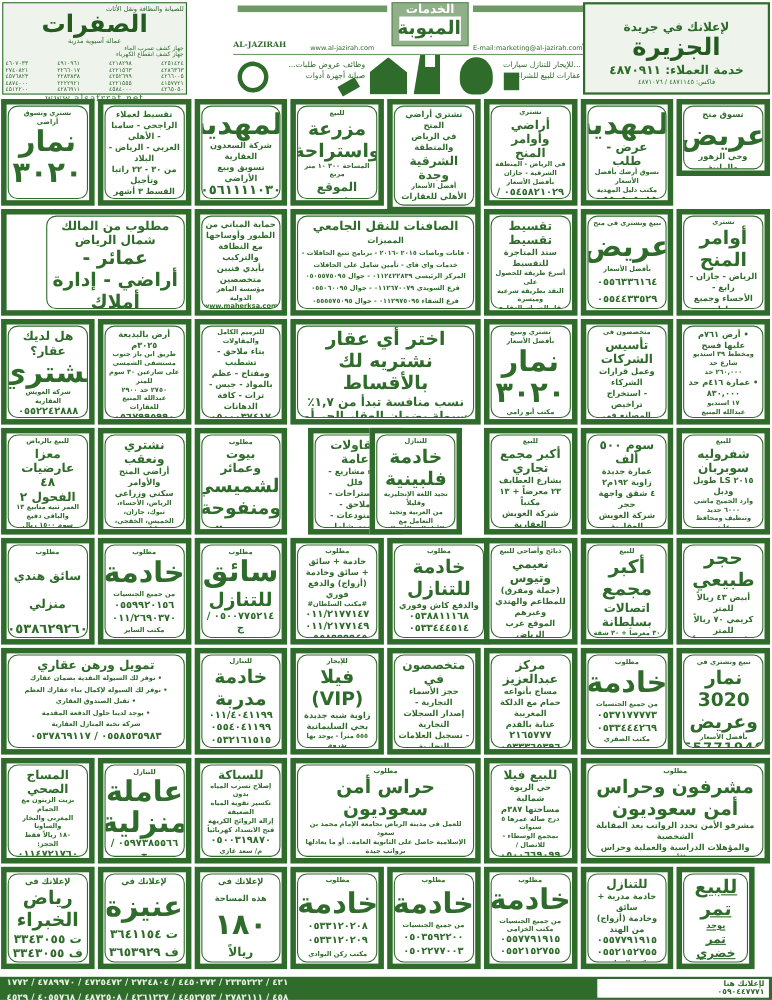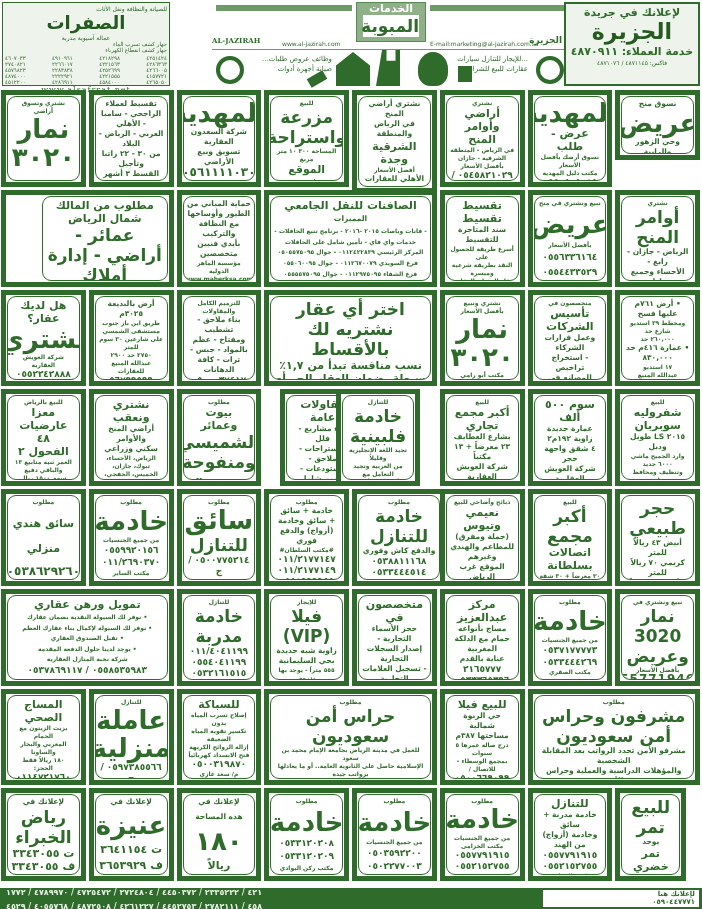--- a/index.html
+++ b/index.html
@@ -4,21 +4,21 @@
 <style>
   :root { --g:#2f6b2a; --gd:#255a20; --gl:#cfe0c8; --bg:#ffffff; }
   * { box-sizing:border-box; margin:0; padding:0; }
   html,body { width:702px; height:909px; background:#fff; overflow:hidden; }
   body { font-family:"DejaVu Sans", sans-serif; color:var(--g); position:relative; }
 
   
   .header { position:absolute; left:0; top:0; width:702px; height:88px; }
   .hdr-left { position:absolute; left:2px; top:2px; width:168px; height:84px; border:1px solid var(--g); background:#eef4ec; padding:2px; direction:rtl; }
   .hdr-left .tag { font-size:6px; text-align:right; }
-  .hdr-left .brand { font-size:18px; font-weight:bold; text-align:center; line-height:22px; color:var(--gd); }
+  .hdr-left .brand { font-size:22px; font-weight:bold; text-align:center; line-height:22px; color:var(--gd); }
   .hdr-left .sub { font-size:6px; text-align:center; }
   .hdr-left .bul { font-size:5.5px; }
   .hdr-left .nums { display:flex; justify-content:space-between; font-size:5.5px; line-height:6px; margin-top:2px; direction:ltr; }
   .hdr-left .nums div { display:flex; flex-direction:column; }
   .hdr-left .web { font-family:"DejaVu Serif", serif; font-size:8px; text-align:center; letter-spacing:1px; }
 
   .hdr-mid { position:absolute; left:176px; top:2px; width:356px; height:84px;margin-left:36px; }
   .hdr-mid .bar { position:absolute; top:3px; height:6px; background:#6e9a68; }
   .hdr-mid .bar.l { left:4px; width:136px; } .hdr-mid .bar.r { left:218px; width:134px; }
   .hdr-mid .box { position:absolute; left:144px; top:0; width:70px; height:40px; background:#8fb088; border:1px solid #5a8a54; color:#fff; text-align:center; font-weight:bold; direction:rtl; }
@@ -30,21 +30,21 @@
   .hdr-mid .aj2 { position:absolute; right:6px; top:33px; font-size:9px; font-weight:bold; }
   .hdr-mid .line { position:absolute; left:0; right:0; top:47px; border-top:1px solid #6e9a68; }
   .hdr-mid .svc1 { position:absolute; left:40px; top:52px; font-size:7px; direction:rtl; text-align:right; width:80px; line-height:10px; }
   .hdr-mid .svc2 { position:absolute; right:40px; top:52px; font-size:7px; direction:rtl; text-align:right; width:84px; line-height:10px; }
   .ic { position:absolute; background:var(--g); }
   .ic.circle { border-radius:50%; border:4px solid var(--g); background:#fff; }
   .ic.house { clip-path: polygon(50% 0,100% 40%,100% 100%,0 100%,0 40%); }
   .ic.tree { border-radius:50% 50% 40% 40%; }
   .ic.people { clip-path: polygon(20% 0,35% 0,35% 30%,65% 30%,65% 0,80% 0,80% 100%,0 100%); }
 
-  .hdr-right { position:absolute; right:2px; top:2px; width:136px; height:84px; border:2px solid var(--g); background:#eef4ec; direction:rtl; text-align:center; padding:2px; }
+  .hdr-right { position:absolute; right:2px; top:2px; width:170px; height:84px; border:2px solid var(--g); background:#eef4ec; direction:rtl; text-align:center; padding:14px; }
   .hdr-right .t1 { font-size:11px; font-weight:bold; line-height:13px; }
   .hdr-right .t2 { font-size:22px; font-weight:bold; line-height:26px; color:var(--gd); }
   .hdr-right .t3 { font-size:11px; font-weight:bold; line-height:14px; }
   .hdr-right .t4 { font-size:6px; line-height:8px; }
 
   
   .grid { position:absolute; left:0; top:90px; width:702px; }
   .ad { position:absolute; border:5px solid var(--g); background:#fff; padding:1px; }
   .ad .inner { width:100%; height:100%; border:1px solid var(--g); border-radius:9px; display:flex; flex-direction:column; align-items:center; justify-content:space-between; text-align:center; direction:rtl; padding:2px 3px; overflow:hidden; }
   .ad .small { font-size:6px; line-height:8px; font-weight:bold; }
@@ -654,21 +654,21 @@
     <div class="ad" style="left: 527.5px; top: 698.25px; width: 84.75px; height: 93px;">
       <div class="inner">
         <div class="mid">للتنازل</div>
         <div class="txt">خادمة مدربة + سائق</div>
         <div class="txt">وخادمة (أزواج) من الهند</div>
         <div class="phone">٠٥٥٧٧٩١٩١٥</div>
         <div class="phone">٠٥٥٢١٥٢٧٥٥</div>
         <div class="small">مكتب الخزامى</div>
       </div>
     </div>
-    <div class="ad" style="left: 615.25px; top: 698.25px; width: 71px; height: 93px;">
+    <div class="ad" style="left: 615.25px; top: 698.25px; width: 71px; height: 93px; text-decoration: underline;">
       <div class="inner">
         <div class="big">للبيع تمر</div>
         <div class="txt">يوجد</div>
         <div class="mid">تمر خضري وصقعي</div>
         <div class="small">للبيع بالزلفي</div>
       </div>
     </div>
   </div>
 
 <div class="footer">

